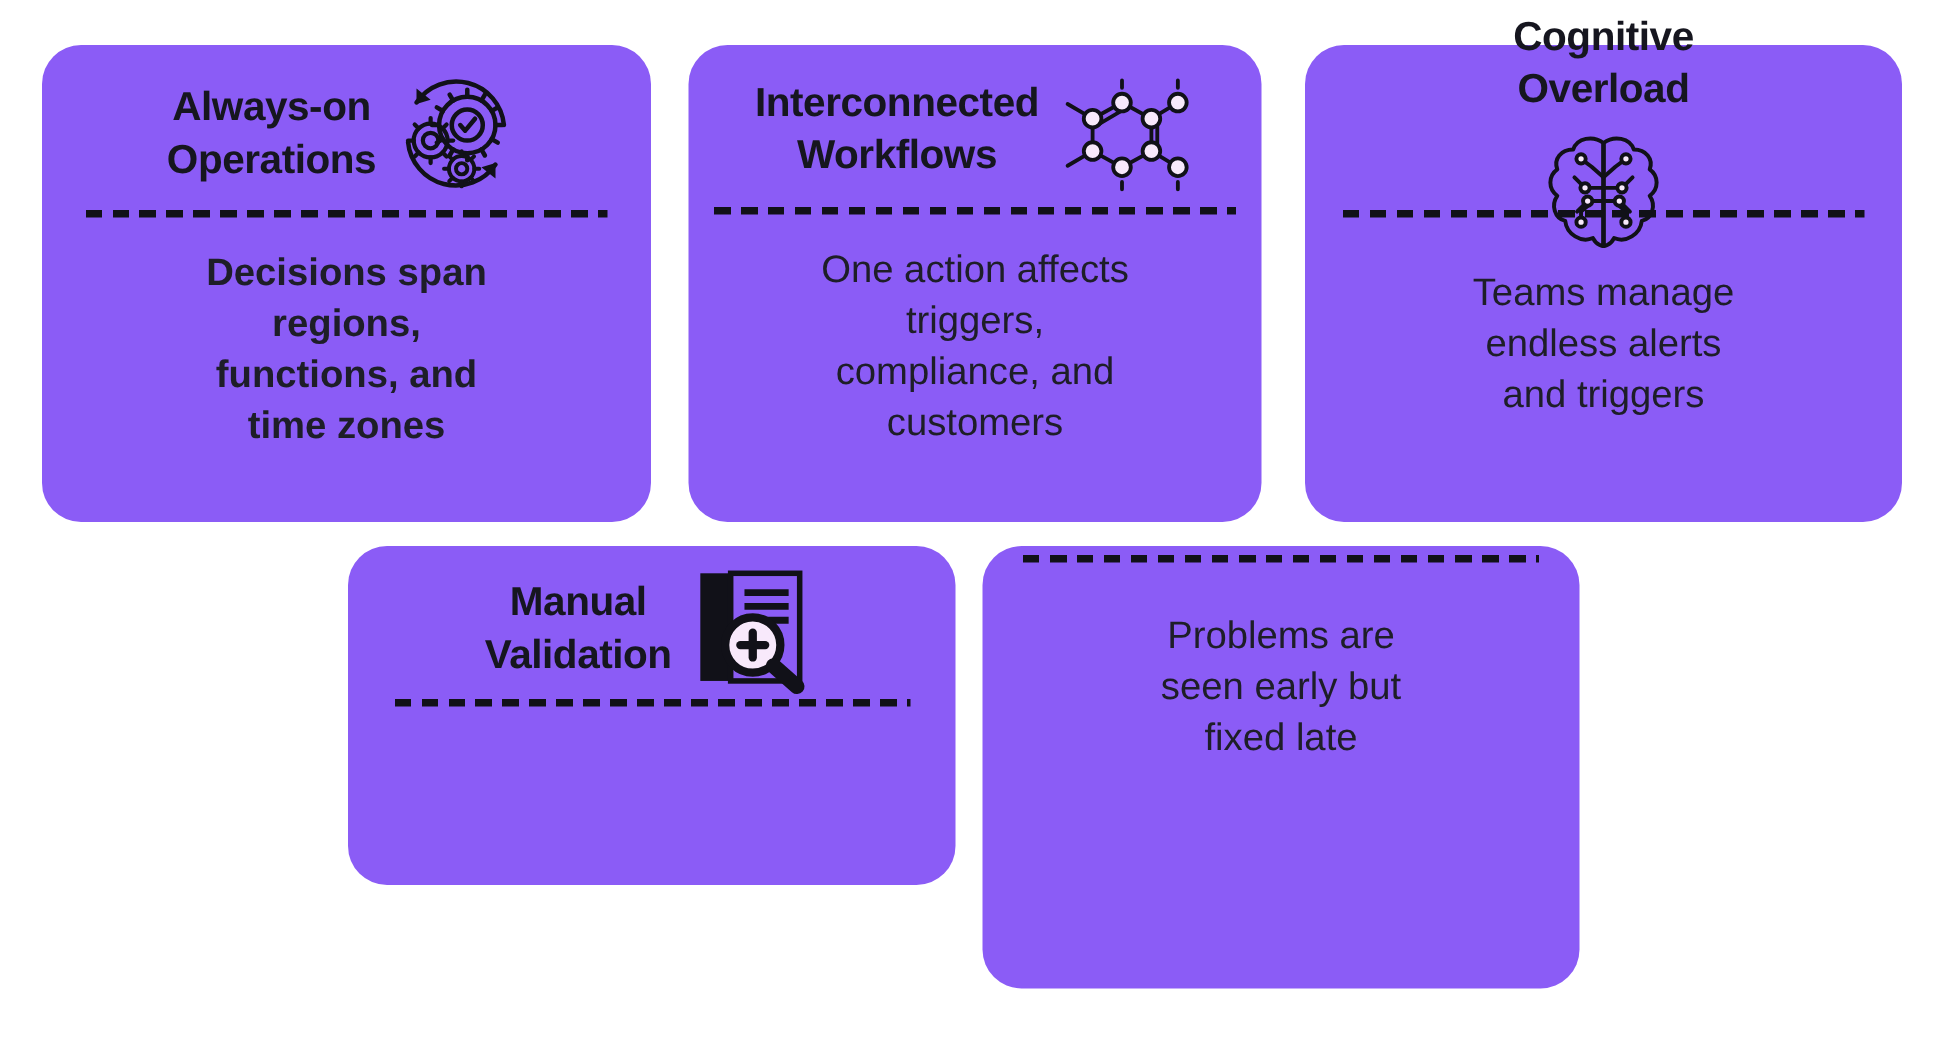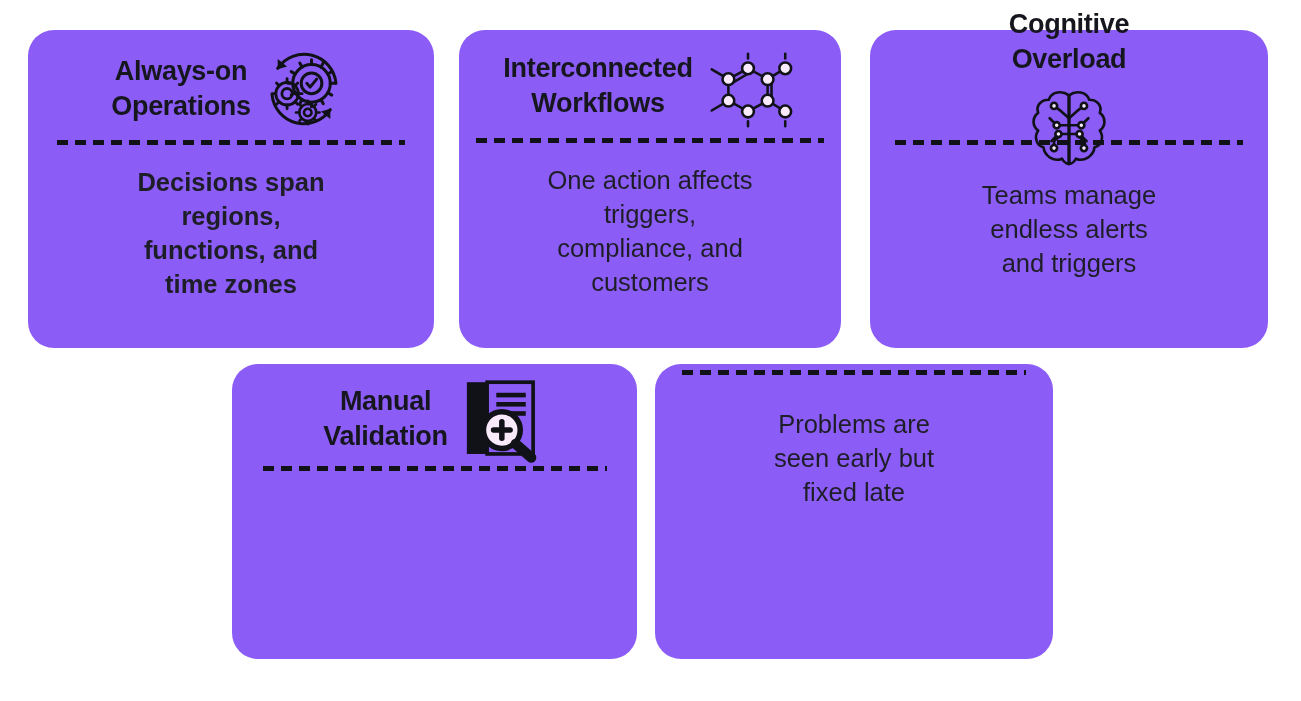--- a/index.html
+++ b/index.html
@@ -86,21 +86,21 @@
 
   #card-always-on      .divider { width: 348px; margin-top: 6px; }
   #card-interconnected .divider { width: 348px; margin-top: 8px; }
   #card-cognitive      .divider { width: 348px; margin-top: 6px; }
 
   #card-always-on      .card-body { margin-top: 20px; font-weight: bold; }
   #card-interconnected .card-body { margin-top: 20px; }
   #card-cognitive      .card-body { margin-top: 33px; }
 
   
-  #card-manual  { left: 232px; top: 364px; width: 405px; height: 295px; align-items: center; }
+  #card-manual  { left: 232px; top: 364px; width: 405px; height: 226px; align-items: center; }
   #card-delayed { left: 655px; top: 364px; width: 398px; height: 295px; }
 
   #card-manual  .card-head { height: 96px; padding-top: 14px; }
   #card-delayed .card-head { height: 96px; padding-top: 14px; }
 
   #card-manual  .divider { width: 344px; margin-top: 6px; }
   #card-delayed .divider { width: 344px; margin-top: 6px; }
 
   #card-manual  .card-body { margin-top: 32px; }
   #card-delayed .card-body { margin-top: 32px; }

